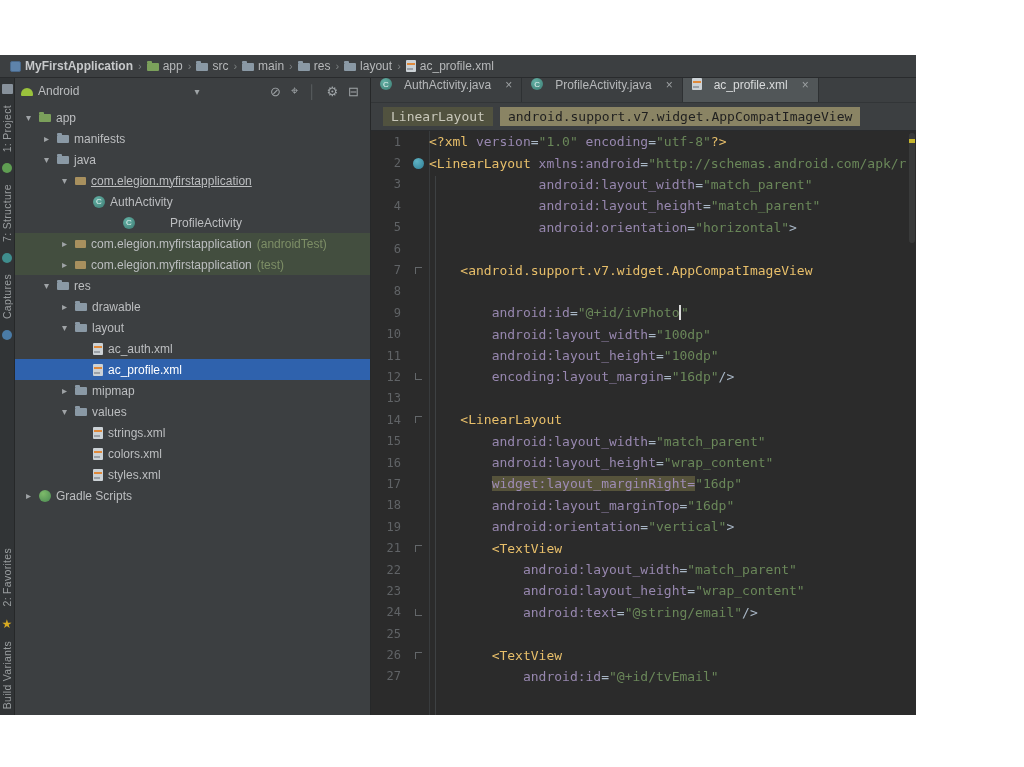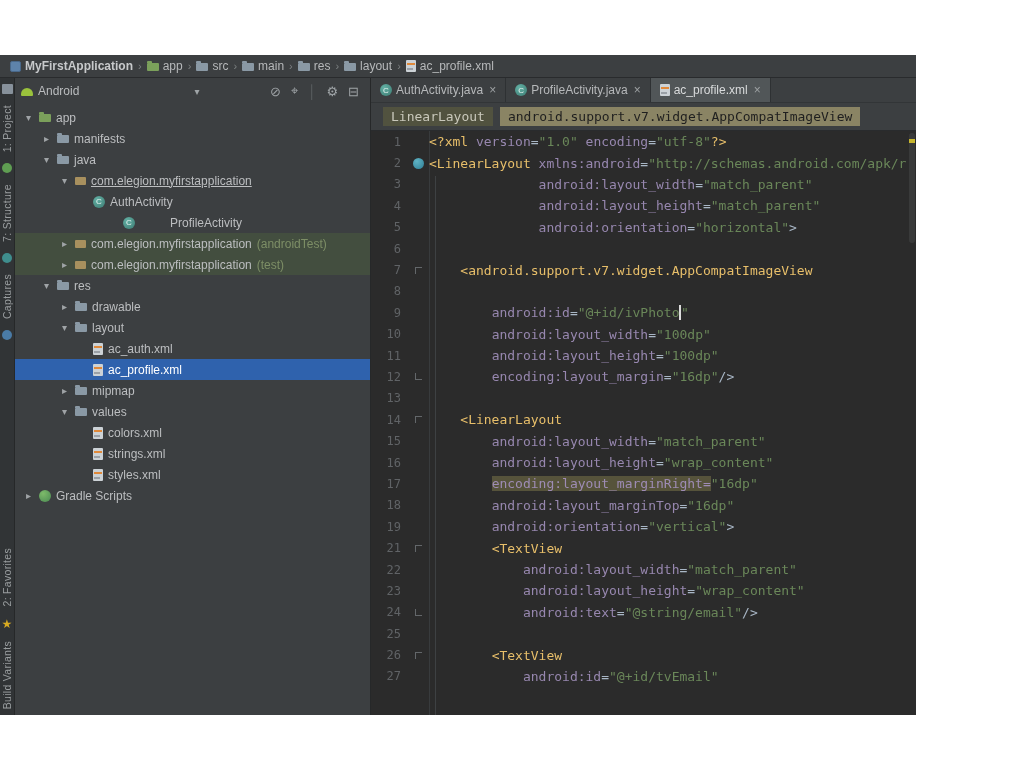--- a/index.html
+++ b/index.html
@@ -67,21 +67,21 @@
   .xml-icon::after{content:"";position:absolute;left:1px;right:3px;bottom:2px;height:2px;background:#9aa0a6}
   .gradle-icon{width:12px;height:12px;border-radius:50%;
     background:radial-gradient(circle at 35% 30%,#7dba6a,#4b8a52)}
   .project-icon{width:11px;height:11px;border-radius:2px;background:#5e83ab;border:1px solid #49688a}
   .android-selector-icon{width:12px;height:8px;border-radius:6px 6px 1px 1px;background:#9ac23c;margin-top:1px}
 
   
   .editor{flex:1;display:flex;flex-direction:column;min-width:0;background:#2b2b2b}
   .tabbar{height:25px;background:#3c3f41;display:flex;align-items:stretch;
     border-bottom:1px solid #323537;flex:0 0 auto}
-  .tab{display:flex;align-items:center;gap:4px;padding:0 9px;font-size:12px;color:#b6b8ba;
+  .tab{display:flex;gap:12px;padding:0 9px;font-size:12px;color:#b6b8ba;
     border-right:1px solid #2e3133;cursor:default}
   .tab.active{background:#515658;color:#d9dbdc}
   .tab-close{color:#9da1a3;font-size:12px;margin-left:2px}
   .chips{height:28px;display:flex;align-items:center;gap:7px;padding:0 12px;background:#3c3f41;
     border-bottom:1px solid #292b2d;font-family:"DejaVu Sans Mono",monospace;font-size:13px;flex:0 0 auto}
   .chip-dim{background:#51523f;color:#c9c8bb;padding:2px 8px}
   .chip-bright{background:#8a8464;color:#1f1f1f;padding:2px 8px}
 
   .code-wrap{flex:1;position:relative;overflow:hidden;background:#2b2b2b;
     font-family:"DejaVu Sans Mono",monospace;font-size:13px}
@@ -254,26 +254,26 @@
             <span class="lbl">mipmap</span>
           </div>
           <div class="row" style="padding-left: 44px;">
             <span class="arrow">▾</span>
             <span class="ic folder-icon"></span>
             <span class="lbl">values</span>
           </div>
           <div class="row" style="padding-left: 62px;">
             <span class="arrow"></span>
             <span class="ic xml-icon"></span>
+            <span class="lbl">strings.xml</span>
+          </div>
+          <div class="row" style="padding-left: 62px;">
+            <span class="arrow"></span>
+            <span class="ic xml-icon"></span>
             <span class="lbl">colors.xml</span>
-          </div>
-          <div class="row" style="padding-left: 62px;">
-            <span class="arrow"></span>
-            <span class="ic xml-icon"></span>
-            <span class="lbl">strings.xml</span>
           </div>
           <div class="row" style="padding-left: 62px;">
             <span class="arrow"></span>
             <span class="ic xml-icon"></span>
             <span class="lbl">styles.xml</span>
           </div>
           <div class="row" style="padding-left: 8px;">
             <span class="arrow">▸</span>
             <span class="ic gradle-icon"></span>
             <span class="lbl">Gradle Scripts</span>
@@ -389,21 +389,21 @@
               <span class="txt"><span class="tk-plain">        </span><span class="tk-attr">android:layout_width</span><span class="tk-plain">=</span><span class="tk-val">"match_parent"</span></span>
             </div>
             <div class="cl">
               <span class="ln">16</span>
               <span class="fold"></span>
               <span class="txt"><span class="tk-plain">        </span><span class="tk-attr">android:layout_height</span><span class="tk-plain">=</span><span class="tk-val">"wrap_content"</span></span>
             </div>
             <div class="cl">
               <span class="ln">17</span>
               <span class="fold"></span>
-              <span class="txt"><span class="tk-plain">        </span><span class="tk-hl">encoding:layout_marginRight=</span><span class="tk-val">"16dp"</span></span>
+              <span class="txt"><span class="tk-plain">        </span><span class="tk-hl">widget:layout_marginRight=</span><span class="tk-val">"16dp"</span></span>
             </div>
             <div class="cl">
               <span class="ln">18</span>
               <span class="fold"></span>
               <span class="txt"><span class="tk-plain">        </span><span class="tk-attr">android:layout_marginTop</span><span class="tk-plain">=</span><span class="tk-val">"16dp"</span></span>
             </div>
             <div class="cl">
               <span class="ln">19</span>
               <span class="fold"></span>
               <span class="txt"><span class="tk-plain">        </span><span class="tk-attr">android:orientation</span><span class="tk-plain">=</span><span class="tk-val">"vertical"</span><span class="tk-plain">&gt;</span></span>

